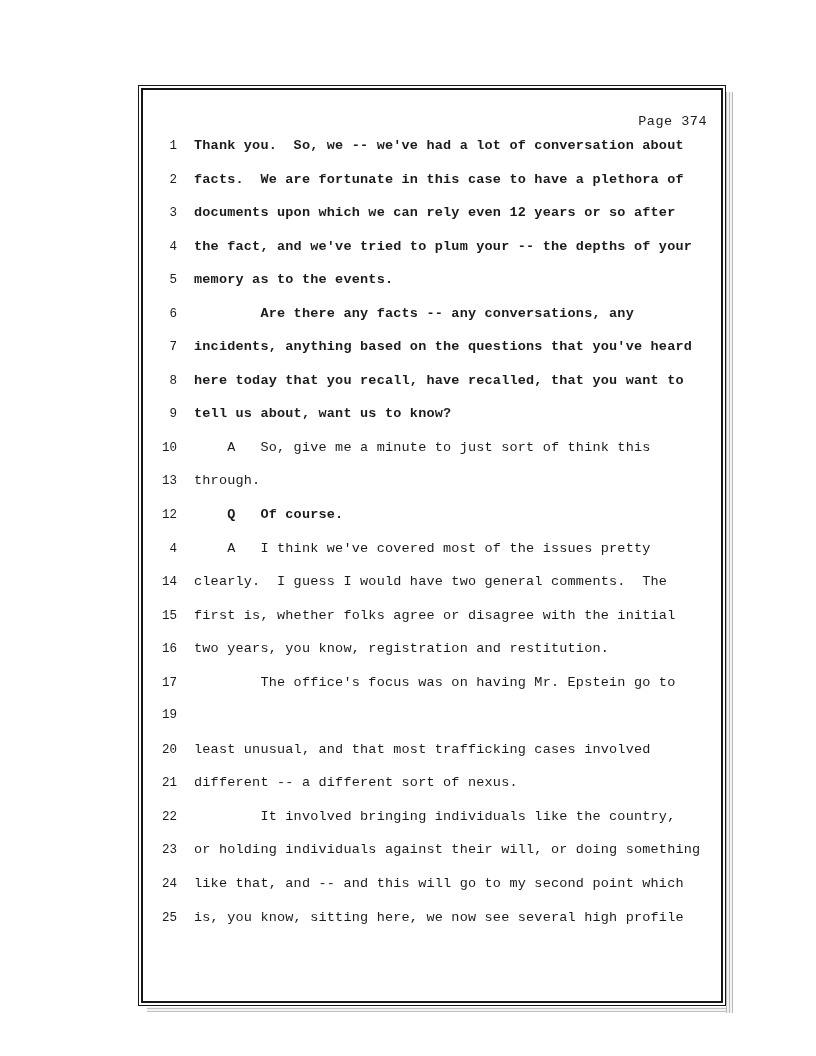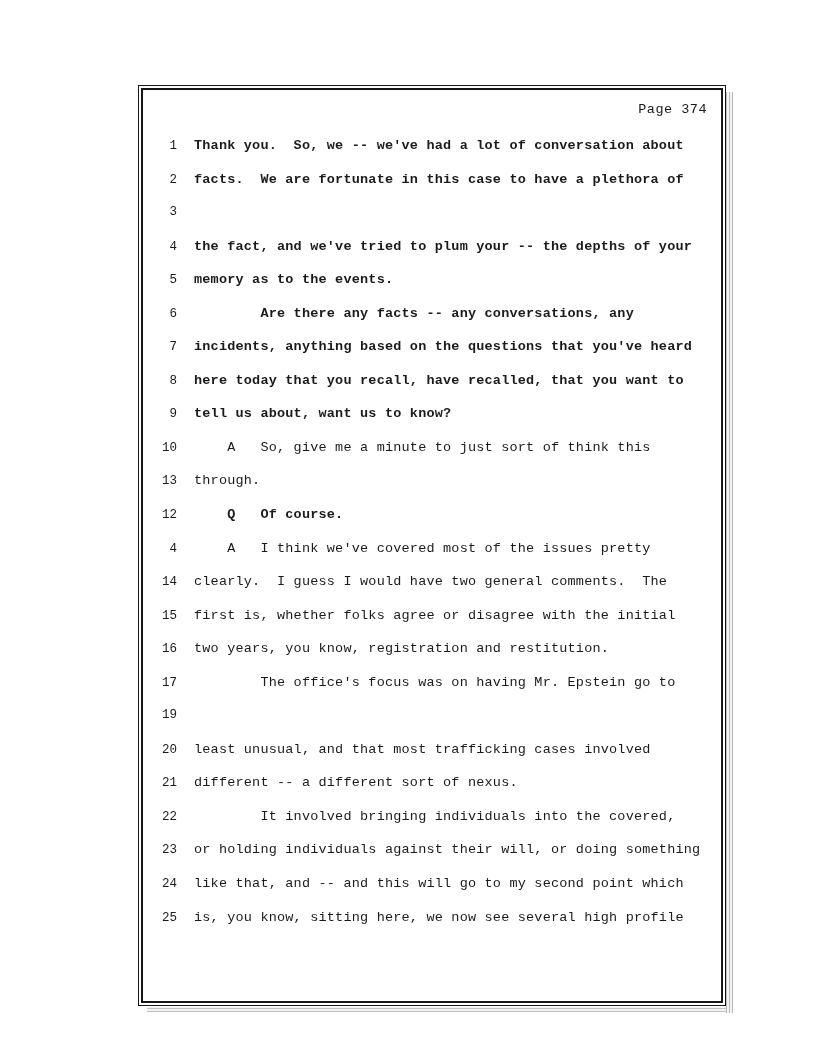--- a/index.html
+++ b/index.html
@@ -42,21 +42,21 @@
   .inner {
     position: absolute;
     inset: 2px;
     border: 2px solid #161616;
     background: #ffffff;
     overflow: hidden;
   }
 
   .page-num {
     text-align: right;
-    padding: 12px 14px 0 0;
+    padding: 24px 14px 0 0;
     font-size: 13.5px;
     color: #1b1b1b;
     letter-spacing: 0.5px;
     height: 46px;
   }
 
   .lines { padding-top: 2px; }
 
   .tline {
     display: flex;
@@ -90,20 +90,21 @@
     <span class="txt bold">Thank you.  So, we -- we've had a lot of conversation about</span>
   </div>
 
   <div class="tline">
     <span class="num">2</span>
     <span class="txt bold">facts.  We are fortunate in this case to have a plethora of</span>
   </div>
 
   <div class="tline">
     <span class="num">3</span>
+    <span class="txt bold">documents upon which we can rely even 12 years or so after</span>
   </div>
 
   <div class="tline">
     <span class="num">4</span>
     <span class="txt bold">the fact, and we've tried to plum your -- the depths of your</span>
   </div>
 
   <div class="tline">
     <span class="num">5</span>
     <span class="txt bold">memory as to the events.</span>
@@ -179,21 +180,21 @@
     <span class="txt">least unusual, and that most trafficking cases involved</span>
   </div>
 
   <div class="tline">
     <span class="num">21</span>
     <span class="txt">different -- a different sort of nexus.</span>
   </div>
 
   <div class="tline">
     <span class="num">22</span>
-    <span class="txt">        It involved bringing individuals into the covered,</span>
+    <span class="txt">        It involved bringing individuals like the country,</span>
   </div>
 
   <div class="tline">
     <span class="num">23</span>
     <span class="txt">or holding individuals against their will, or doing something</span>
   </div>
 
   <div class="tline">
     <span class="num">24</span>
     <span class="txt">like that, and -- and this will go to my second point which</span>

